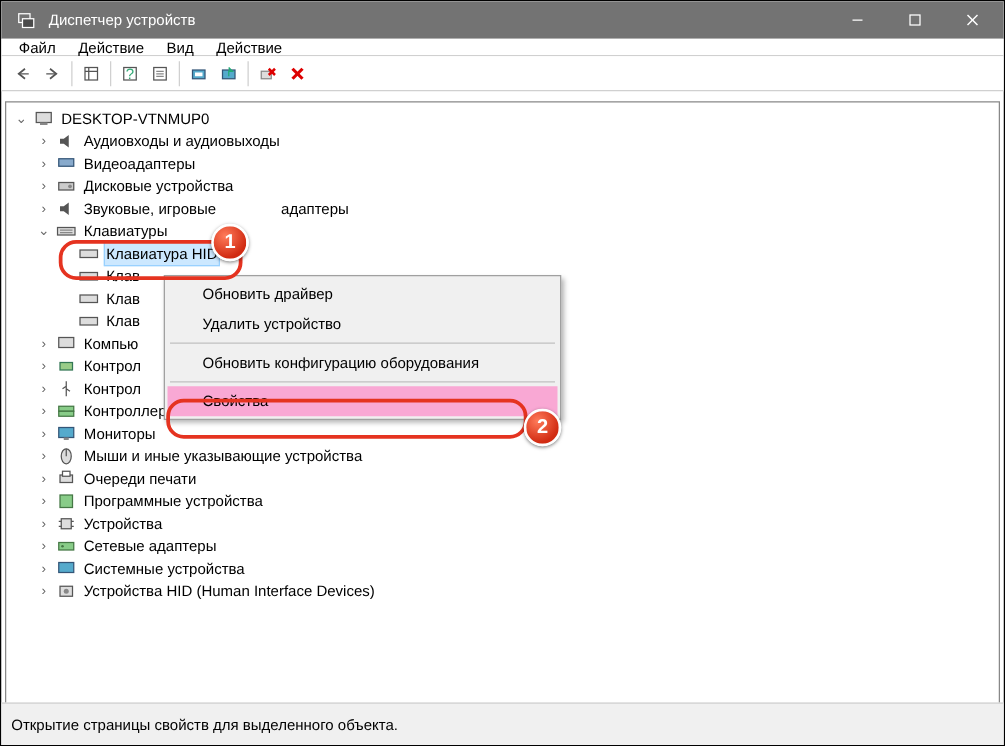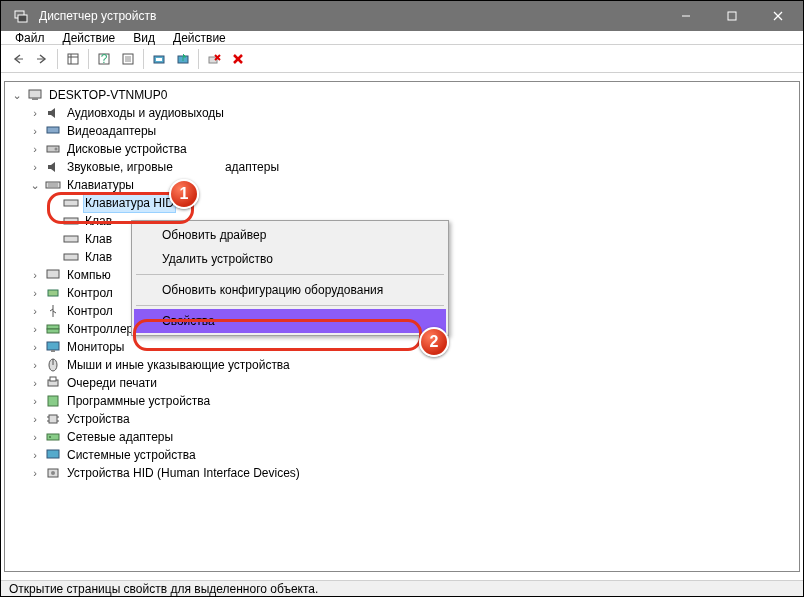--- a/index.html
+++ b/index.html
@@ -18,22 +18,22 @@
 .tree{padding:4px 2px;line-height:18px}
 .node{display:flex;align-items:center;height:18px;white-space:nowrap}
 .expander{width:12px;display:inline-flex;justify-content:center;color:#666;font-size:11px}
 .icon{width:16px;height:16px;margin:0 4px;display:inline-flex;align-items:center;justify-content:center}
 .label{padding:0 2px}
 .selected{background:#cce8ff;border:1px solid #99d1ff;padding:0 1px}
 .depth0{padding-left:4px}.depth1{padding-left:22px}.depth2{padding-left:40px}
 .ctxmenu{position:absolute;top:219px;left:130px;width:318px;background:#f0f0f0;border:1px solid #a0a0a0;box-shadow:2px 2px 4px rgba(0,0,0,.3);padding:2px}
 .ctxitem{height:24px;display:flex;align-items:center;padding:0 28px}
 .ctxsep{height:1px;background:#c0c0c0;margin:3px 2px}
-.ctxhl{background:#8b5cf6}
-.statusbar{position:absolute;bottom:0;left:0;right:0;height:16px;border-top:1px solid #d0d0d0;display:flex;align-items:center;padding:0 8px;background:#f0f0f0}
+.ctxhl{background:#f9a8d4}
+.statusbar{position:absolute;bottom:0;left:0;right:0;height:34px;border-top:1px solid #d0d0d0;display:flex;align-items:center;padding:0 8px;background:#f0f0f0}
 .callout{position:absolute;border:3px solid #e53320;border-radius:14px;pointer-events:none}
 .badge{position:absolute;width:30px;height:30px;border-radius:50%;background:radial-gradient(circle at 35% 30%,#ff7b5a,#d12b12 70%);border:2px solid #fff;color:#fff;font-weight:bold;font-size:16px;display:flex;align-items:center;justify-content:center;box-shadow:0 1px 3px rgba(0,0,0,.5)}
 svg{display:block}
 </style>
 </head>
 <body>
 
 <div class="titlebar">
   <div class="title">
     <span class="icon">

